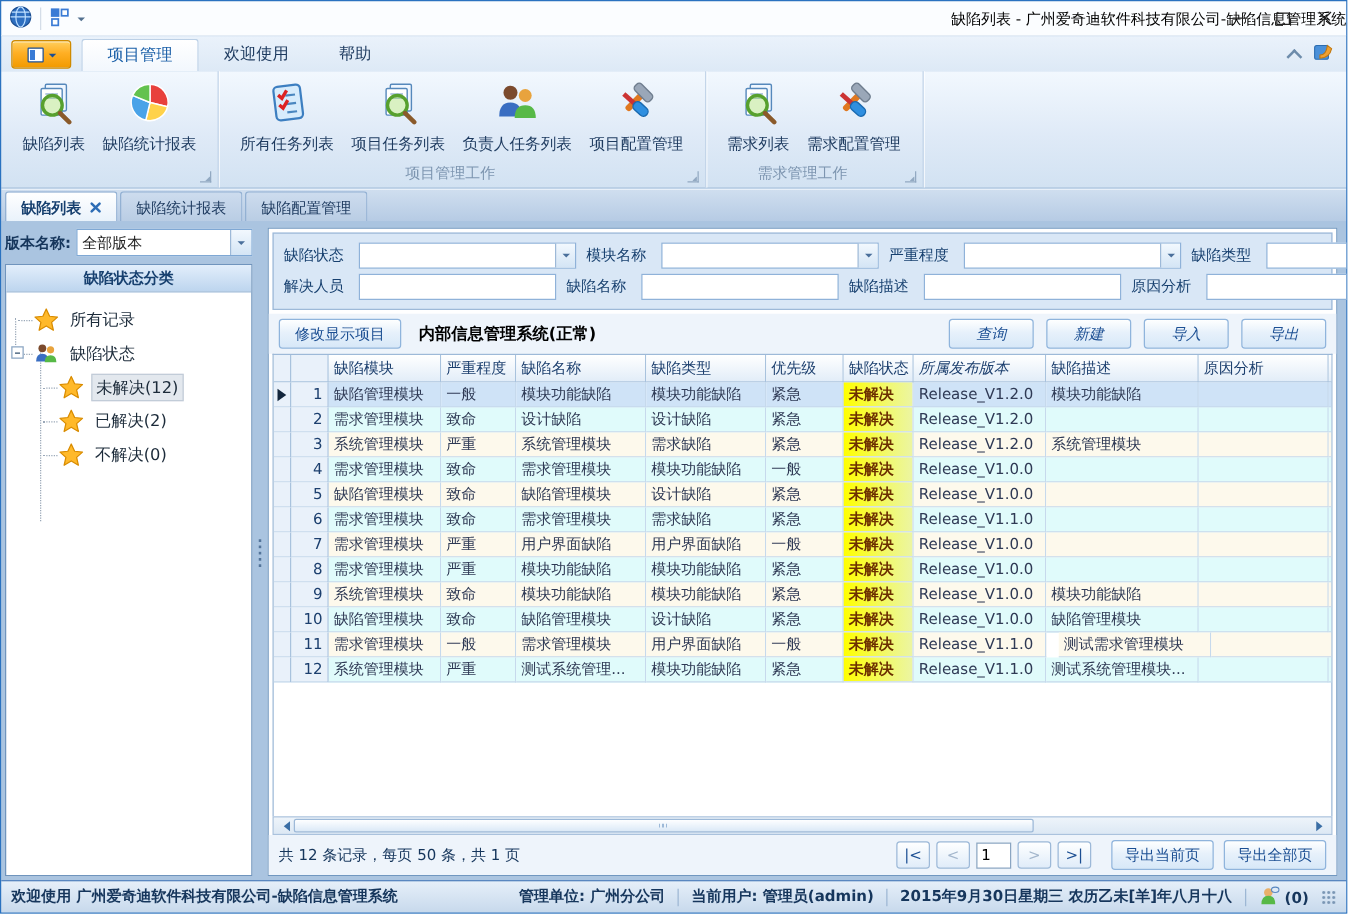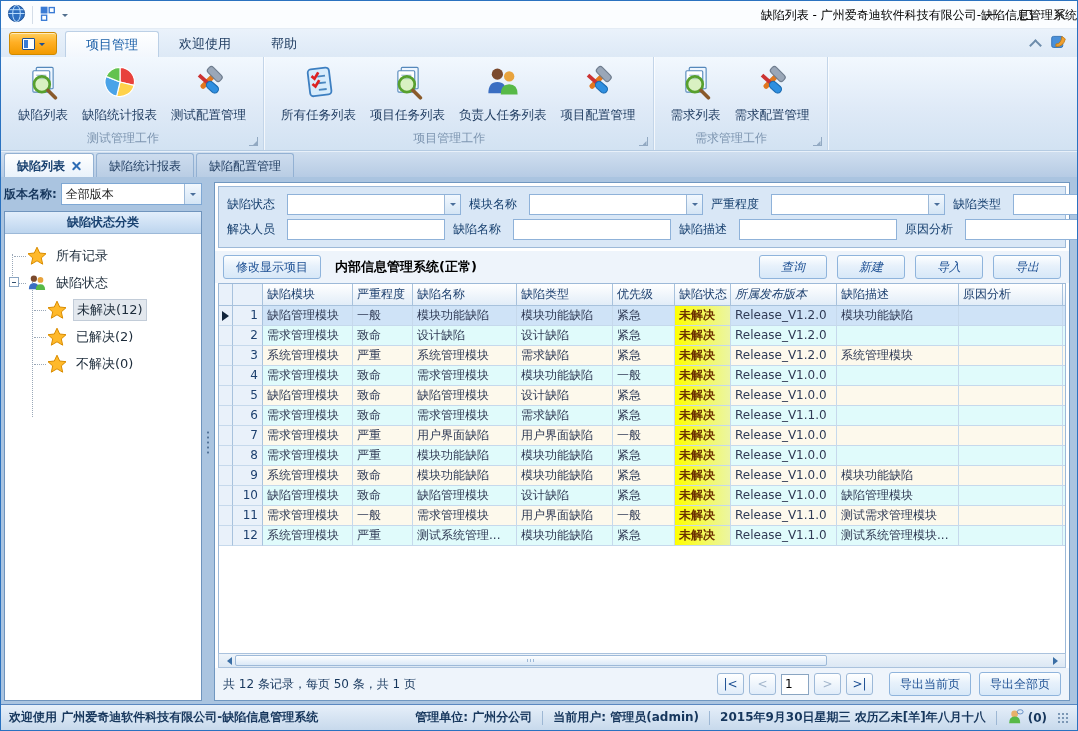--- a/index.html
+++ b/index.html
@@ -204,34 +204,20 @@
         </div>
         <div class="rbtn">
           <span><svg viewBox="0 0 32 32" width="36" height="36">
      <path d="M16 16 L16 3 A13 13 0 0 1 28.5 19 Z" fill="#e8413c" stroke="#fff"></path>
      <path d="M16 16 L28.5 19 A13 13 0 0 1 13 28.6 Z" fill="#ffd24a" stroke="#fff"></path>
      <path d="M16 16 L13 28.6 A13 13 0 0 1 3.6 11 Z" fill="#4aa3e8" stroke="#fff"></path>
      <path d="M16 16 L3.6 11 A13 13 0 0 1 16 3 Z" fill="#63c24f" stroke="#fff"></path>
             </svg></span>
           <span class="lbl">缺陷统计报表</span>
         </div>
-        <div class="rbtn">
-          <span><svg viewBox="0 0 32 32" width="36" height="36">
-     <g transform="rotate(45 16 14)">
-                <rect x="14" y="7" width="4.6" height="17" rx="2" fill="#e07820"></rect>
-                <rect x="8.5" y="3.5" width="15" height="6.5" rx="2.5" fill="#9aa7b8" stroke="#6f7d8e"></rect>
-              </g>
-     <g transform="rotate(-48 16 18)">
-                <rect x="14.4" y="6" width="3.4" height="11" fill="#c33"></rect>
-                <rect x="12.8" y="16" width="6.6" height="12" rx="3.2" fill="#2f8fe0" stroke="#1a6ab0"></rect>
-              </g>
-            </svg></span>
-          <span class="lbl">测试配置管理</span>
-        </div>
-        <div class="rgroup-caption">测试管理工作</div>
         <span class="dlg-launcher"></span>
       </div>
       <div class="rgroup">
         <div class="rbtn">
           <span><svg viewBox="0 0 32 32" width="36" height="36">
      <g transform="rotate(-7 16 16)">
                 <rect x="7" y="4" width="19" height="24" rx="3" fill="#d7ecfc" stroke="#3d7fc1" stroke-width="1.6"></rect>
      <line x1="15" y1="11" x2="22" y2="11" stroke="#4a87c0" stroke-width="1.6"></line>
      <line x1="15" y1="17" x2="22" y2="17" stroke="#4a87c0" stroke-width="1.6"></line>
      <line x1="15" y1="23" x2="22" y2="23" stroke="#4a87c0" stroke-width="1.6"></line>
@@ -625,21 +611,21 @@
           <div class="g-row row-cream">
             <div class="g-cell ind"></div>
             <div class="g-cell num">11</div>
             <div class="g-cell data" style="width: 90px;">需求管理模块</div>
             <div class="g-cell data" style="width: 60px;">一般</div>
             <div class="g-cell data" style="width: 104px;">需求管理模块</div>
             <div class="g-cell data" style="width: 96px;">用户界面缺陷</div>
             <div class="g-cell data" style="width: 62px;">一般</div>
             <div class="g-cell data status" style="width: 56px;">未解决</div>
             <div class="g-cell data" style="width: 106px;">Release_V1.1.0</div>
-            <div class="g-cell data" style="width: 122px;">测试需求管理模块</div>
+            <div class="g-cell data" style="width: 122px; margin-left: 10px;">测试需求管理模块</div>
             <div class="g-cell data" style="width: 104px;"></div>
             <div class="g-cell data" style="width: 60px;"></div>
           </div>
           <div class="g-row row-cyan">
             <div class="g-cell ind"></div>
             <div class="g-cell num">12</div>
             <div class="g-cell data" style="width: 90px;">系统管理模块</div>
             <div class="g-cell data" style="width: 60px;">严重</div>
             <div class="g-cell data" style="width: 104px;">测试系统管理...</div>
             <div class="g-cell data" style="width: 96px;">模块功能缺陷</div>

